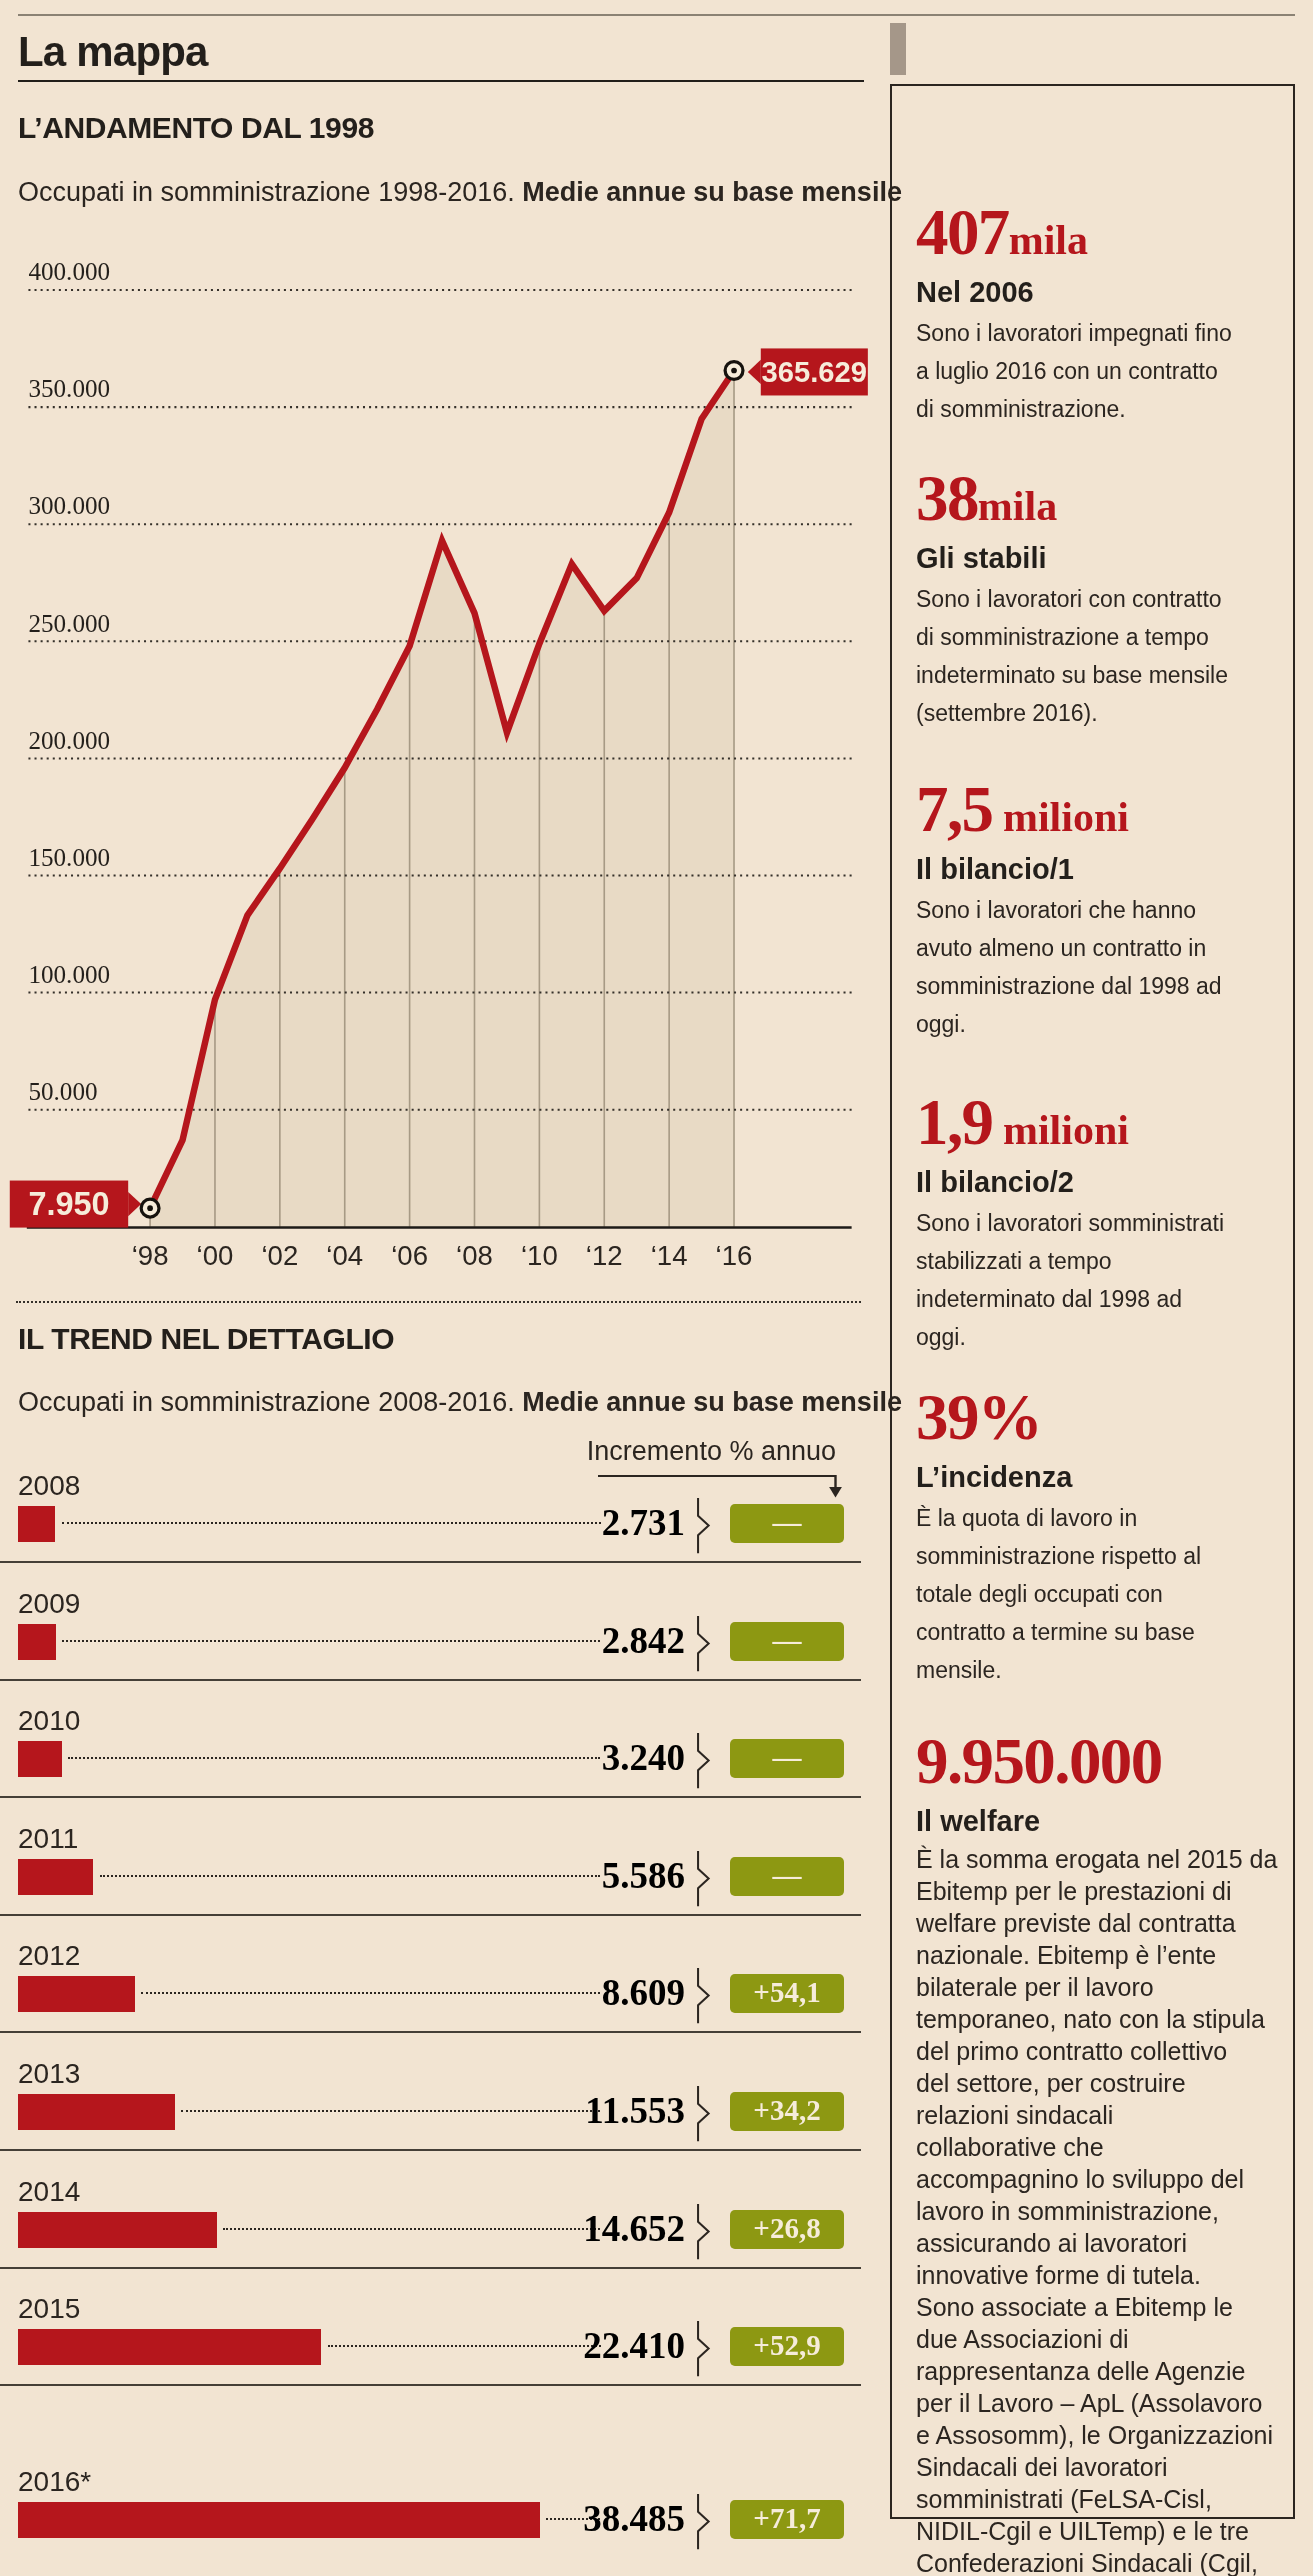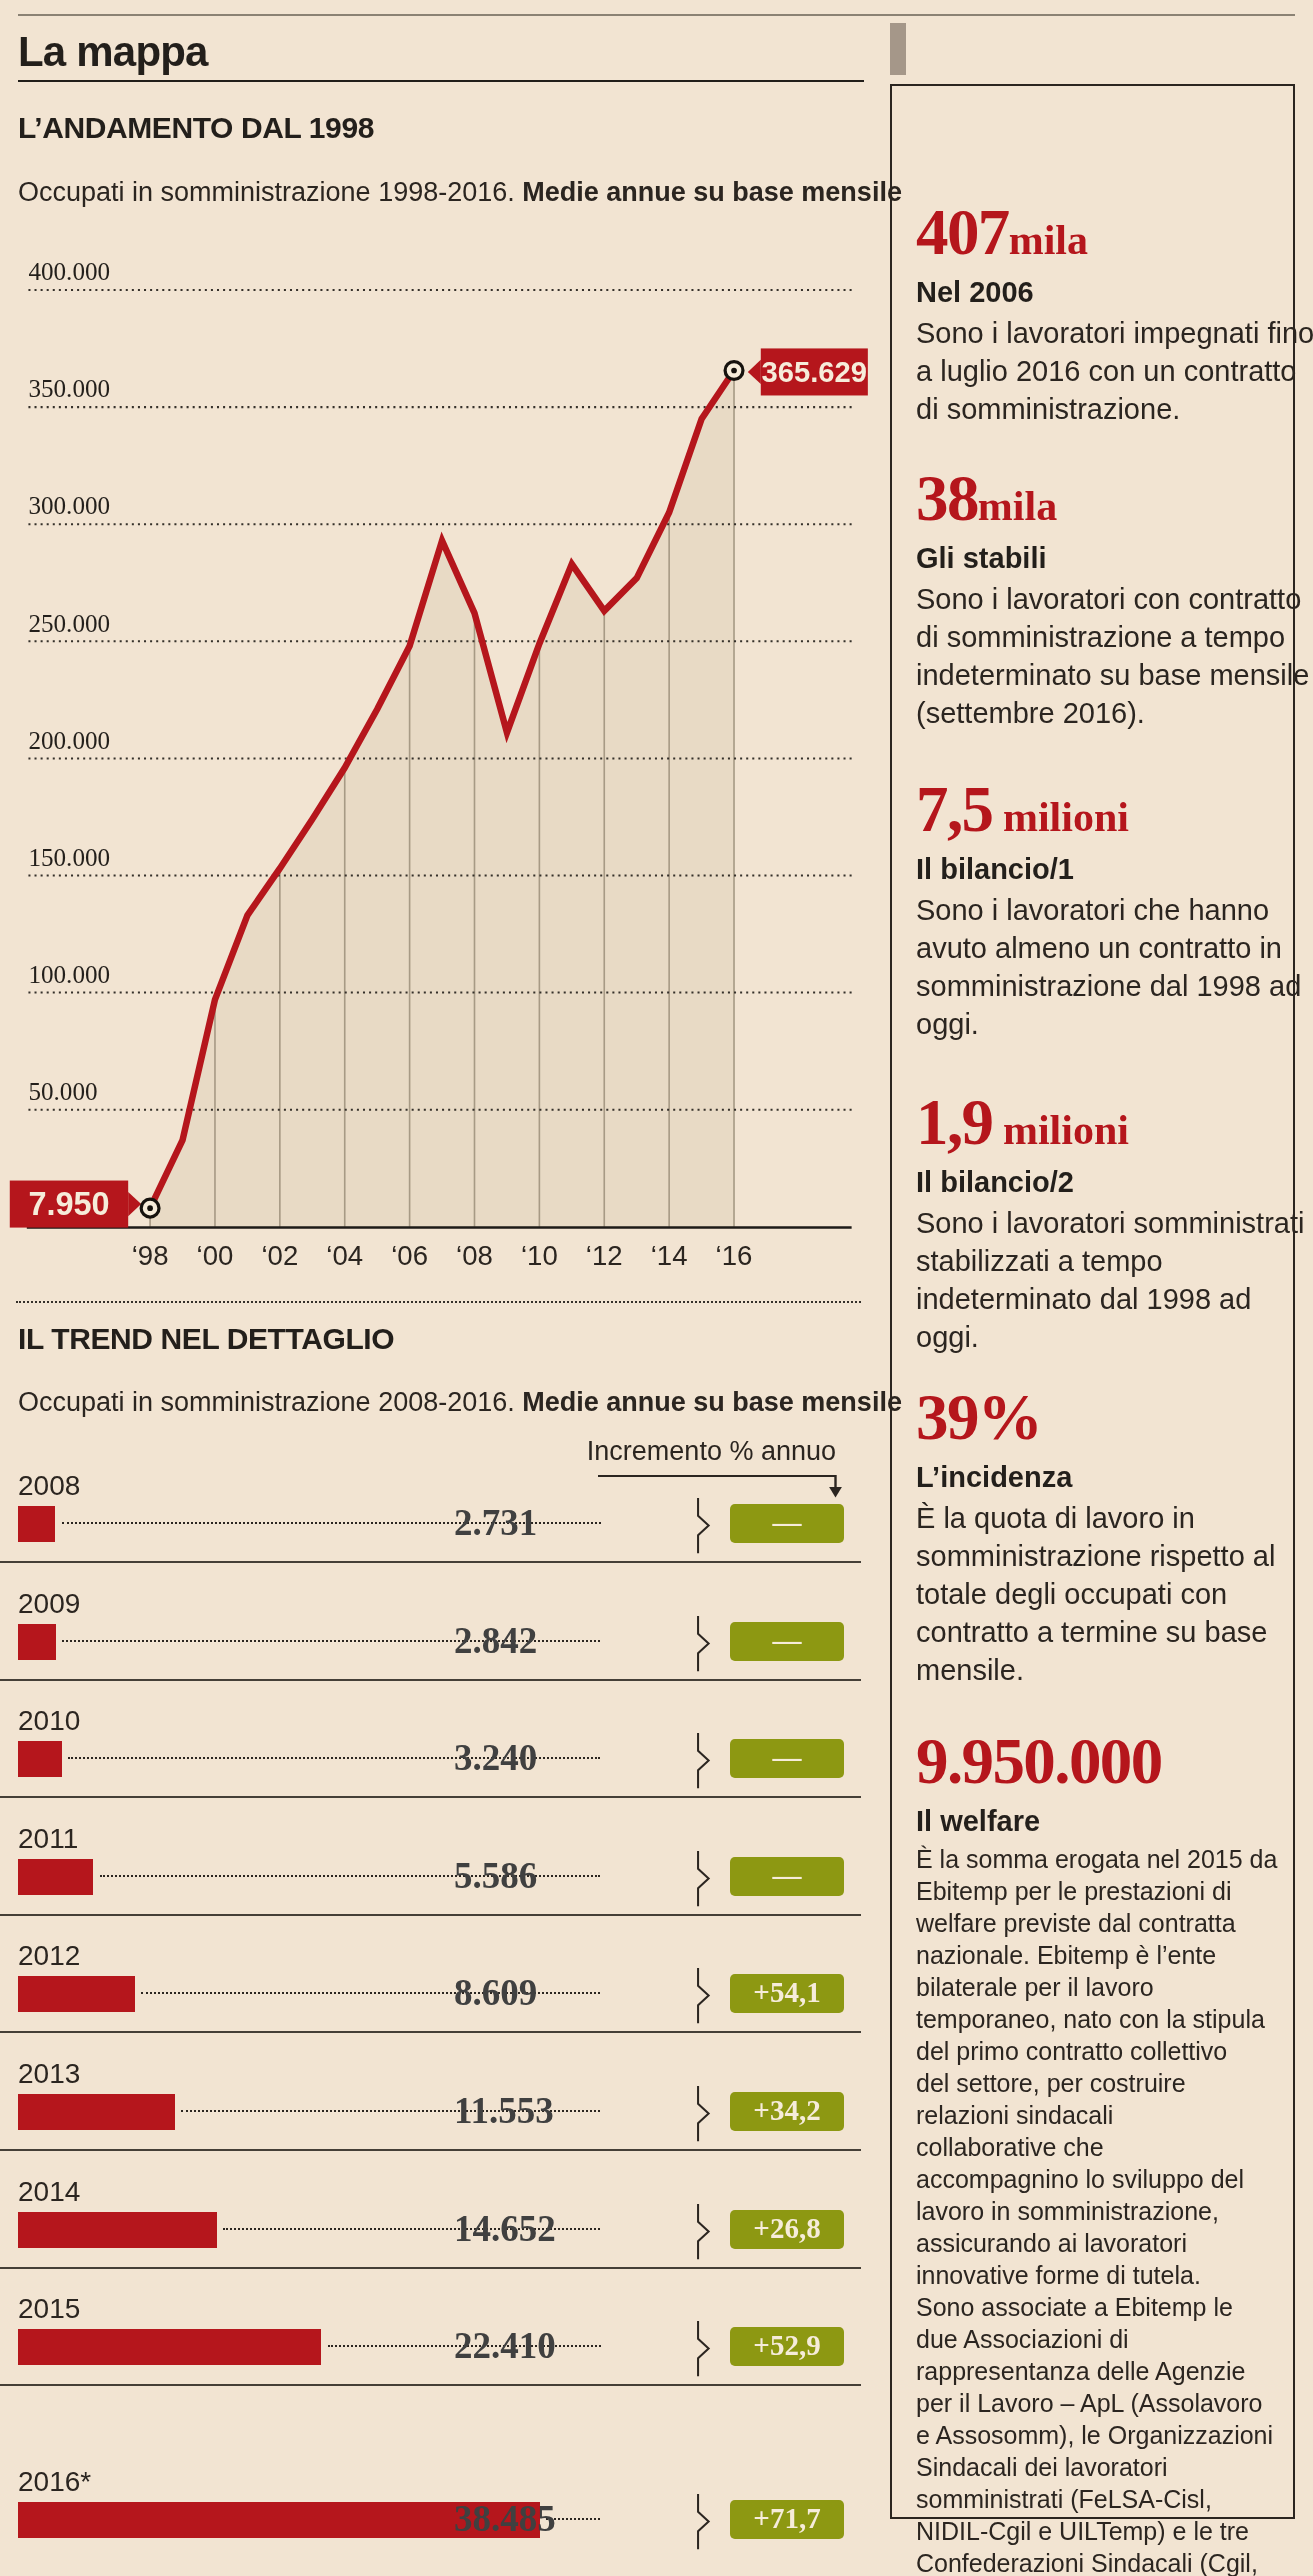--- a/index.html
+++ b/index.html
@@ -23,22 +23,22 @@
   .dotted-sep { left:16px; top:1301px; width:845px; border-top:2.4px dotted #35302a; }
   
   .inc-head { left:479px; top:1436px; width:357px; text-align:right; font-size:27px; color:#2b2520; }
   .inc-underline { left:598px; top:1475px; width:238px; height:2.4px; background:#2b2520; }
   #inc-arrow { left:824px; top:1475px; }
   #trend-rows { left:0; top:1470px; width:876px; height:1054px; }
   .trow { position:absolute; left:0; width:861px; height:118px; }
   .trow .year { position:absolute; left:18px; top:0; font-size:28px; color:#2b2520; }
   .trow .bar  { position:absolute; left:18px; top:36px; height:36px; background:#b5161c; }
   .trow .leader { position:absolute; top:52px; border-top:2.4px dotted #2b2520; }
-  .trow .val { position:absolute; left:454px; top:31px; width:231px; 
-               font-family:"Liberation Serif", serif; font-weight:bold; font-size:37px; color:#404040; }
+  .trow .val { position:absolute; left:454px; top:31px; width:231px; text-align:right;
+               font-family:"Liberation Serif", serif; font-weight:bold; font-size:37px; color:#000000; }
   .trow .brace { position:absolute; left:694px; top:23px; }
   .trow .badge { position:absolute; left:730px; top:34px; width:114px; height:39px; background:#8d9812;
                  border-radius:4.9px; color:#f6ecda; font-family:"Liberation Serif", serif; font-weight:bold;
                  font-size:29px; text-align:center; line-height:37px; }
   .trow .sep { position:absolute; left:0; top:91px; width:861px; height:1.6px; background:#453f37; }
   
   .foot-box { left:18px; top:2518px; width:842px; height:37px; border:1.6px solid #2b2520;
               font-size:24px; line-height:34px; }
   .foot-note { position:absolute; left:11.4px; top:0; }
   .foot-src  { position:absolute; right:9.7px; top:0; }
@@ -46,21 +46,21 @@
   .tab-gray { left:890px; top:23px; width:16px; height:52px; background:#a59789; }
   .numeri-head { left:914px; top:23px; width:380px; height:52px; background:#c41a1d;
                  color:#f6ecda; font-family:"Liberation Serif", serif; font-weight:bold;
                  font-size:36px; line-height:50px; padding-left:45px; letter-spacing:2.4px; }
   .num-box { left:890px; top:84px; width:405px; height:2435px; border:2.4px solid #2b2520; }
   .nblock { position:absolute; left:24px; width:369px; }
   .nvalue { font-family:"Liberation Serif", serif; font-weight:bold; font-size:65px; line-height:1;
             color:#b5161c; letter-spacing:-1.6px; }
   .nunit  { font-size:42px; letter-spacing:0; }
   .nlabel { font-size:29px; font-weight:bold; margin-top:11.4px; color:#231f1b; }
-  .nbody  { font-size:29px; line-height:38px; margin-top:4.9px; white-space:pre; color:#2b2520; }
+  .nbody  { font-size:23px; line-height:38px; margin-top:4.9px; white-space:pre; color:#2b2520; }
   .nblock.small .nbody { font-size:25px; line-height:32px; }
   text { font-family:"Liberation Sans", sans-serif; }
   .serif-lab { font-family:"Liberation Serif", serif; }
 </style>
 </head>
 <body>
 
 <div id="page">
 
   <div class="abs rule-top"></div>

